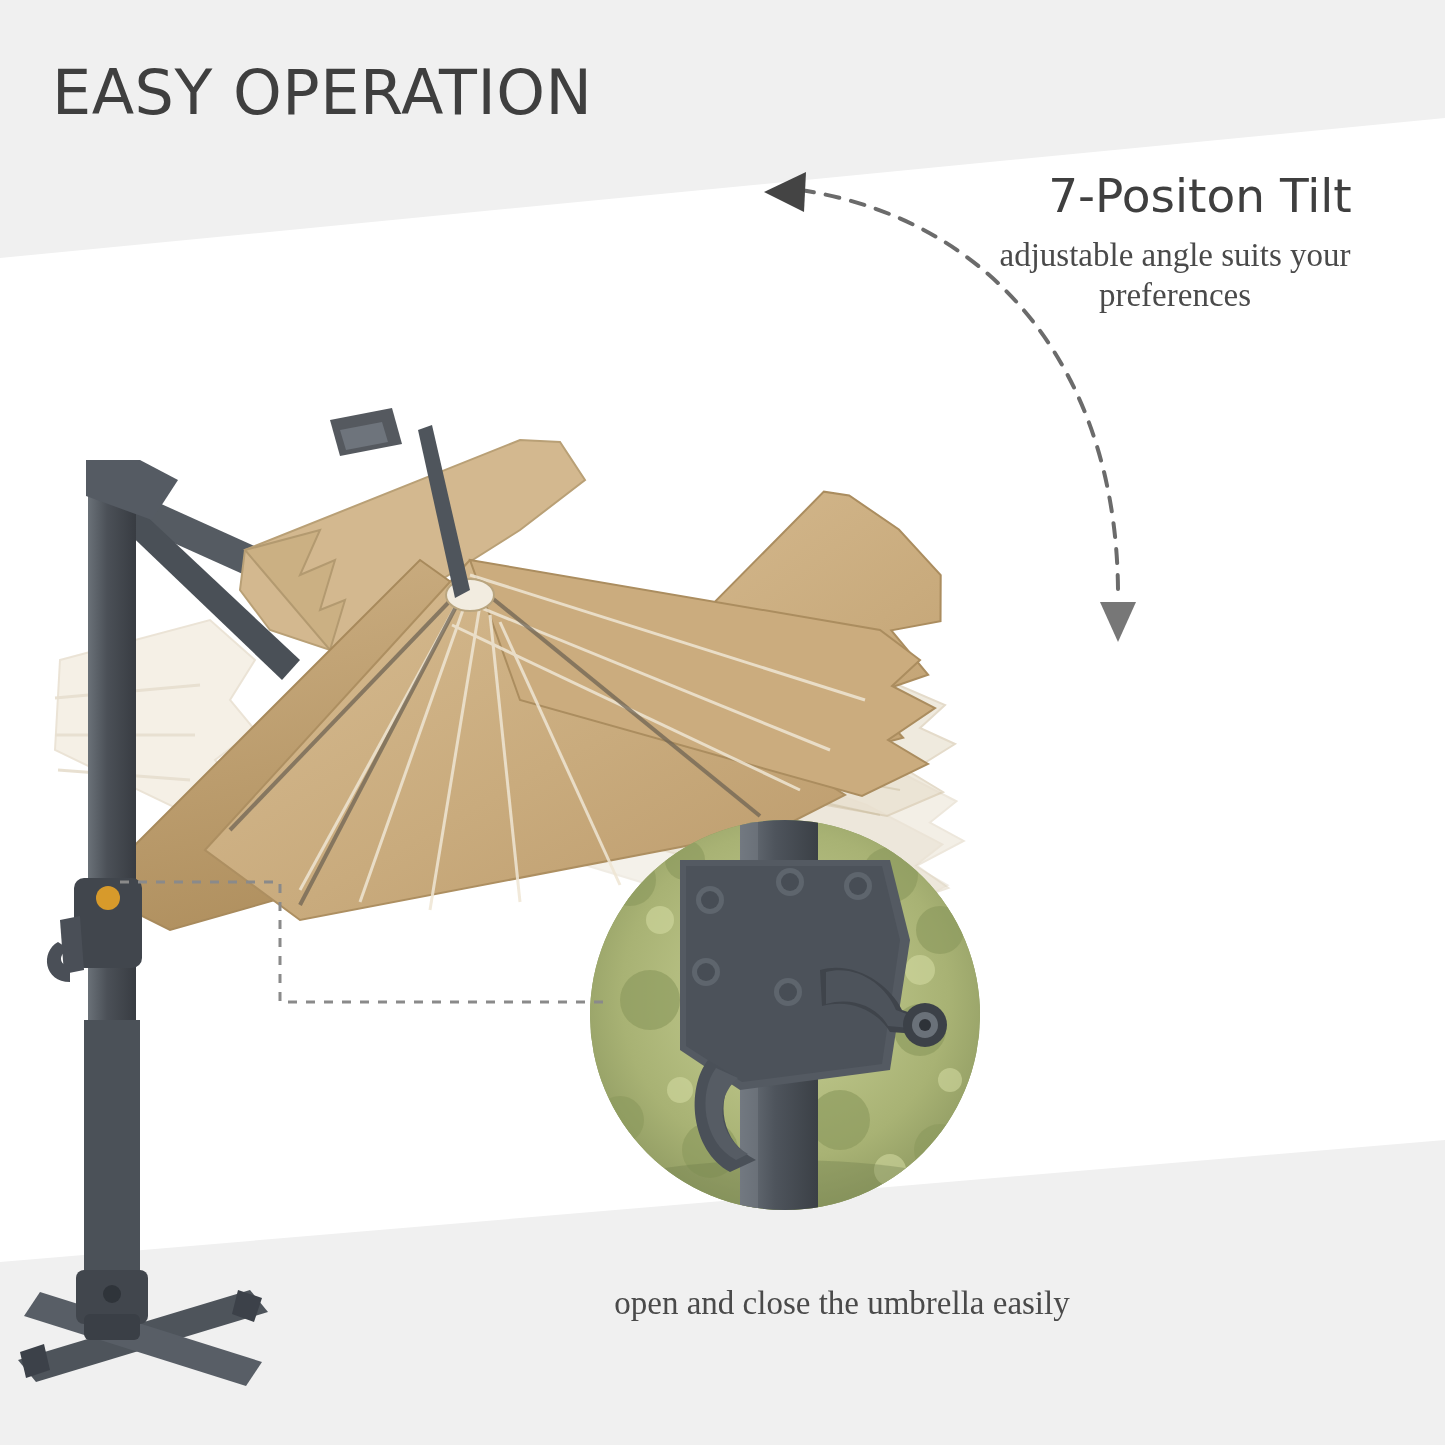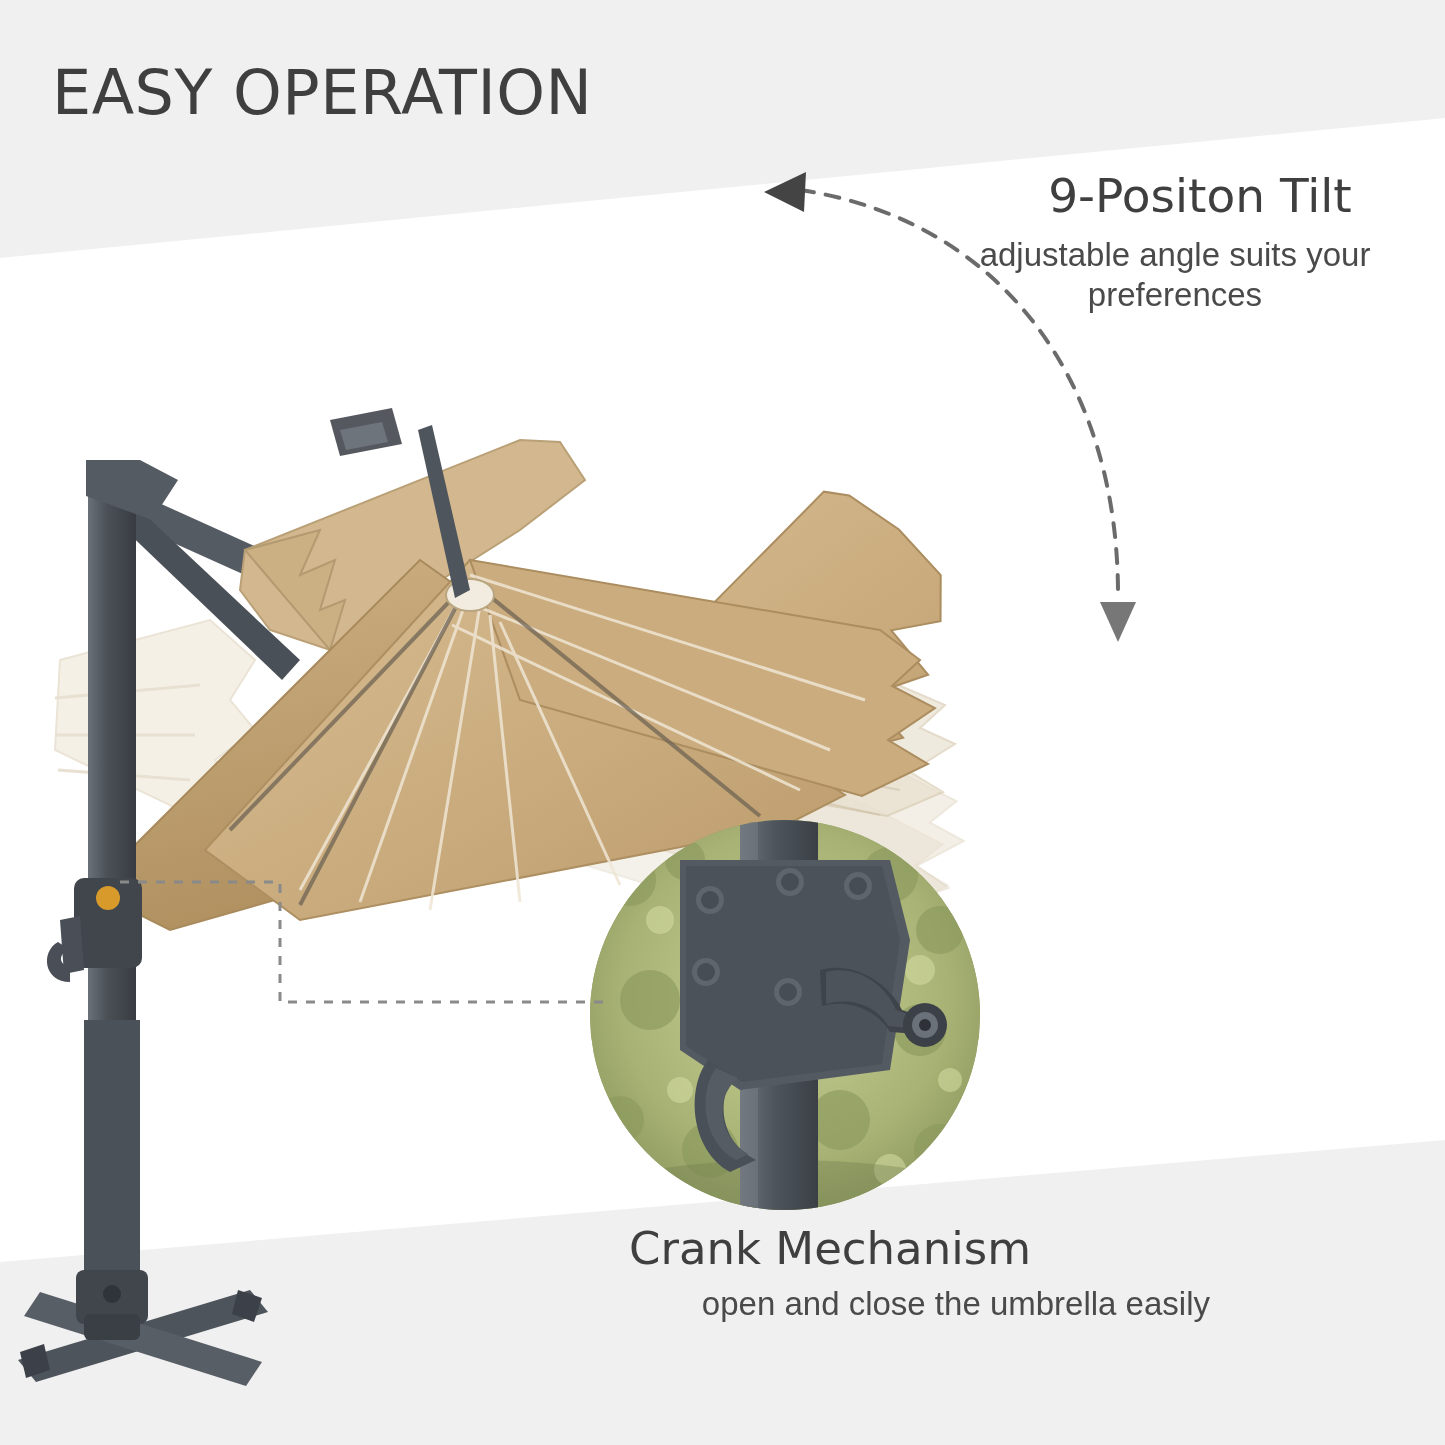--- a/index.html
+++ b/index.html
@@ -34,33 +34,33 @@
 
   
   .tilt-title{
     position:absolute;left:1010px;top:168px;width:380px;
     text-align:center;font-size:47px;color:#3f3f3f;
     font-family:"DejaVu Sans", sans-serif;
   }
   .tilt-sub{
     position:absolute;left:960px;top:235px;width:430px;
     text-align:center;font-size:33px;color:#4a4a4a;line-height:1.22;
-    font-family:Liberation Sans, sans-serif;
+    font-family:Liberation Serif, serif;
   }
 
   
   .crank-title{
     position:absolute;left:520px;top:1222px;width:620px;
     text-align:center;font-size:45px;color:#3f3f3f;
     font-family:"DejaVu Sans", sans-serif;
   }
   .crank-sub{
-    position:absolute;left:450px;top:1285px;width:760px;
-    text-align:right;font-size:33px;color:#4a4a4a;
-    font-family:Liberation Sans, sans-serif;
+    position:absolute;left:462px;top:1285px;width:760px;
+    text-align:center;font-size:33px;color:#4a4a4a;
+    font-family:Liberation Serif, serif;
   }
 
   
   .arc-svg{position:absolute;left:740px;top:150px;width:420px;height:520px;}
 
   
   .leader-svg{position:absolute;left:100px;top:850px;width:520px;height:180px;}
 
   
   .umbrella{position:absolute;left:0;top:230px;width:1060px;height:1200px;}
@@ -290,19 +290,18 @@
   <svg class="arc-svg" viewBox="0 0 420 520" xmlns="http://www.w3.org/2000/svg">
     <path d="M60 40 C260 70 380 230 378 450" fill="none" stroke="#6b6b6b" stroke-width="4" stroke-dasharray="14 12" stroke-linecap="round"></path>
     <polygon points="66 22 24 42 64 62" fill="#444"></polygon>
     <polygon points="360 452 396 452 378 492" fill="#777"></polygon>
   </svg>
 
   <svg class="leader-svg" viewBox="0 0 520 180" xmlns="http://www.w3.org/2000/svg">
     <path d="M20 32 L180 32 L180 152 L510 152" fill="none" stroke="#8a8a8a" stroke-width="3" stroke-dasharray="9 9"></path>
   </svg>
 
-  <div class="tilt-title">9-Positon Tilt</div>
+  <div class="tilt-title">7-Positon Tilt</div>
   <div class="tilt-sub">adjustable angle suits your preferences</div>
 
-  <div class="crank-title">Crank Mechanism</div>
   <div class="crank-sub">open and close the umbrella easily</div>
 
 </div>
 
 </body></html>

